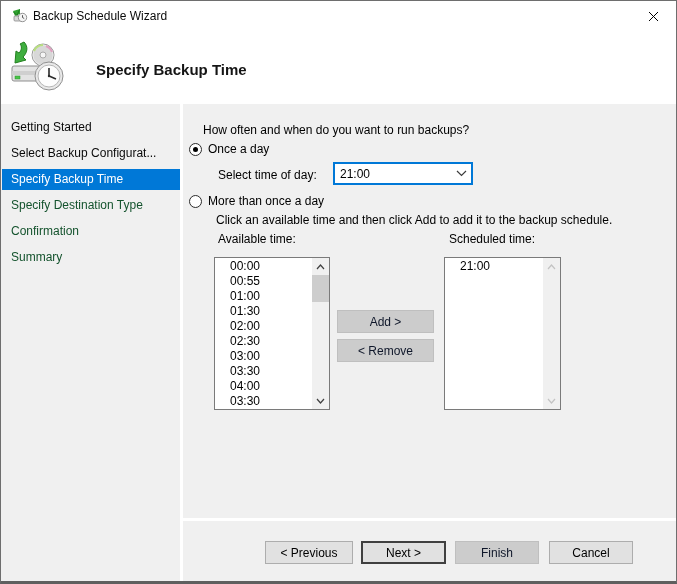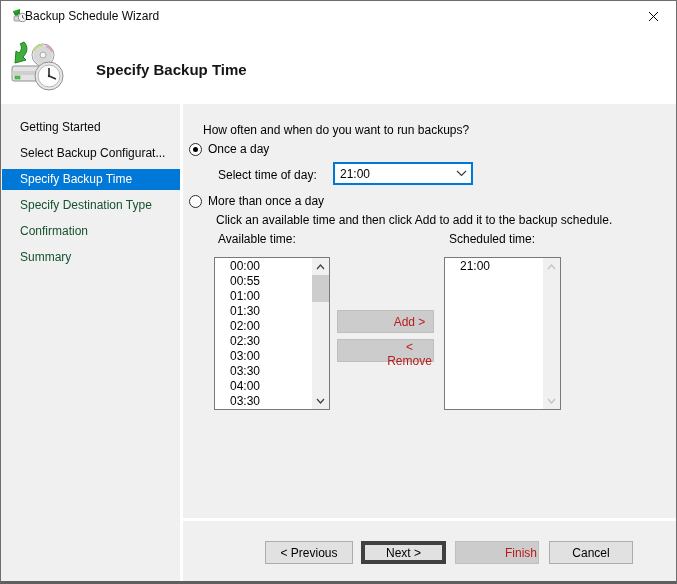--- a/index.html
+++ b/index.html
@@ -7,36 +7,36 @@
   body { font-family:"Liberation Sans","DejaVu Sans",sans-serif; font-size:12px; color:#000; }
 
   .window {
     position:relative; width:677px; height:584px; background:#fff;
     border:1px solid #6e6e6e; border-bottom:3px solid #5f5f5f; overflow:hidden;
   }
 
   
   .titlebar { position:absolute; left:0; top:0; right:0; height:30px; background:#fff; }
   .titlebar-icon { position:absolute; left:10px; top:7px; width:17px; height:17px; }
-  .titlebar-text { position:absolute; left:24px; top:0; line-height:30px; font-size:12px; color:#0a0a0a; }
+  .titlebar-text { position:absolute; left:32px; top:0; line-height:30px; font-size:12px; color:#0a0a0a; }
   .close-btn { position:absolute; right:0; top:0; width:45px; height:30px; display:flex; align-items:center; justify-content:center; cursor:default; }
 
   
   .header { position:absolute; left:0; top:30px; right:0; height:73px; background:#fff; }
   .header-icon { position:absolute; left:9px; top:9px; width:56px; height:54px; }
   .header-title { position:absolute; left:95px; top:30px; font-size:15px; font-weight:bold; color:#151515; }
 
   
   .body-bg { position:absolute; left:0; top:103px; right:0; bottom:0; background:#f0f0f0; }
   .v-divider { position:absolute; left:179px; top:103px; width:3px; bottom:0; background:#ffffff; }
   .h-divider { position:absolute; left:182px; top:517px; right:0; height:3px; background:#ffffff; }
 
   
   .sidebar { position:absolute; left:1px; top:113px; width:178px; }
-  .side-item { height:26px; line-height:26px; padding-left:18px; color:#0a0a0a; white-space:nowrap; overflow:hidden; }
+  .side-item { height:26px; line-height:26px; padding-left:9px; color:#0a0a0a; white-space:nowrap; overflow:hidden; }
   .side-item.active { background:#0078d7; color:#ffffff; height:21px; line-height:21px; margin:3px 0 2px 0; }
   .side-item.pending { color:#14532d; }
 
   
   .abs { position:absolute; }
   .question { left:202px; top:122px; }
 
   .radio { width:13px; height:13px; border:1px solid #2b2b2b; border-radius:50%; background:#fff; position:absolute; }
   .radio.checked::after { content:""; position:absolute; left:3px; top:3px; width:5px; height:5px; border-radius:50%; background:#000; }
   .radio1 { left:188px; top:142px; }
@@ -58,25 +58,25 @@
   .listbox.sched { left:443px; top:256px; width:117px; height:153px; }
   .list-items { flex:1; overflow:hidden; padding-top:1px; }
   .list-item { height:15px; line-height:15px; padding-left:15px; }
 
   .scrollbar { width:17px; background:#f0f0f0; position:relative; }
   .sb-btn { position:absolute; left:0; width:17px; height:17px; display:flex; align-items:center; justify-content:center; }
   .sb-up { top:0; } .sb-down { bottom:0; }
   .sb-thumb { position:absolute; left:0; top:17px; width:17px; height:27px; background:#cdcdcd; }
 
   .btn { position:absolute; height:23px; background:#e1e1e1; border:1px solid #adadad; font-family:inherit; font-size:12px; color:#000; text-align:center; }
-  .btn:disabled { background:#cccccc; border-color:#bfbfbf; color:#b91c1c;padding-left:48px; }
+  .btn:disabled { background:#cccccc; border-color:#bfbfbf; color:#0f172a; }
   .btn.add { left:336px; top:309px; width:97px; }
   .btn.remove { left:336px; top:338px; width:97px; }
   .btn.prev { left:264px; top:540px; width:88px; }
-  .btn.next { left:360px; top:540px; width:85px; border:4px solid #404040; }
+  .btn.next { left:360px; top:540px; width:85px; border:2px solid #404040; }
   .btn.finish { left:454px; top:540px; width:84px; }
   .btn.cancel { left:548px; top:540px; width:84px; }
 </style>
 </head>
 <body>
 
 <div class="window">
 
   <div class="titlebar">
     <span class="titlebar-icon">

